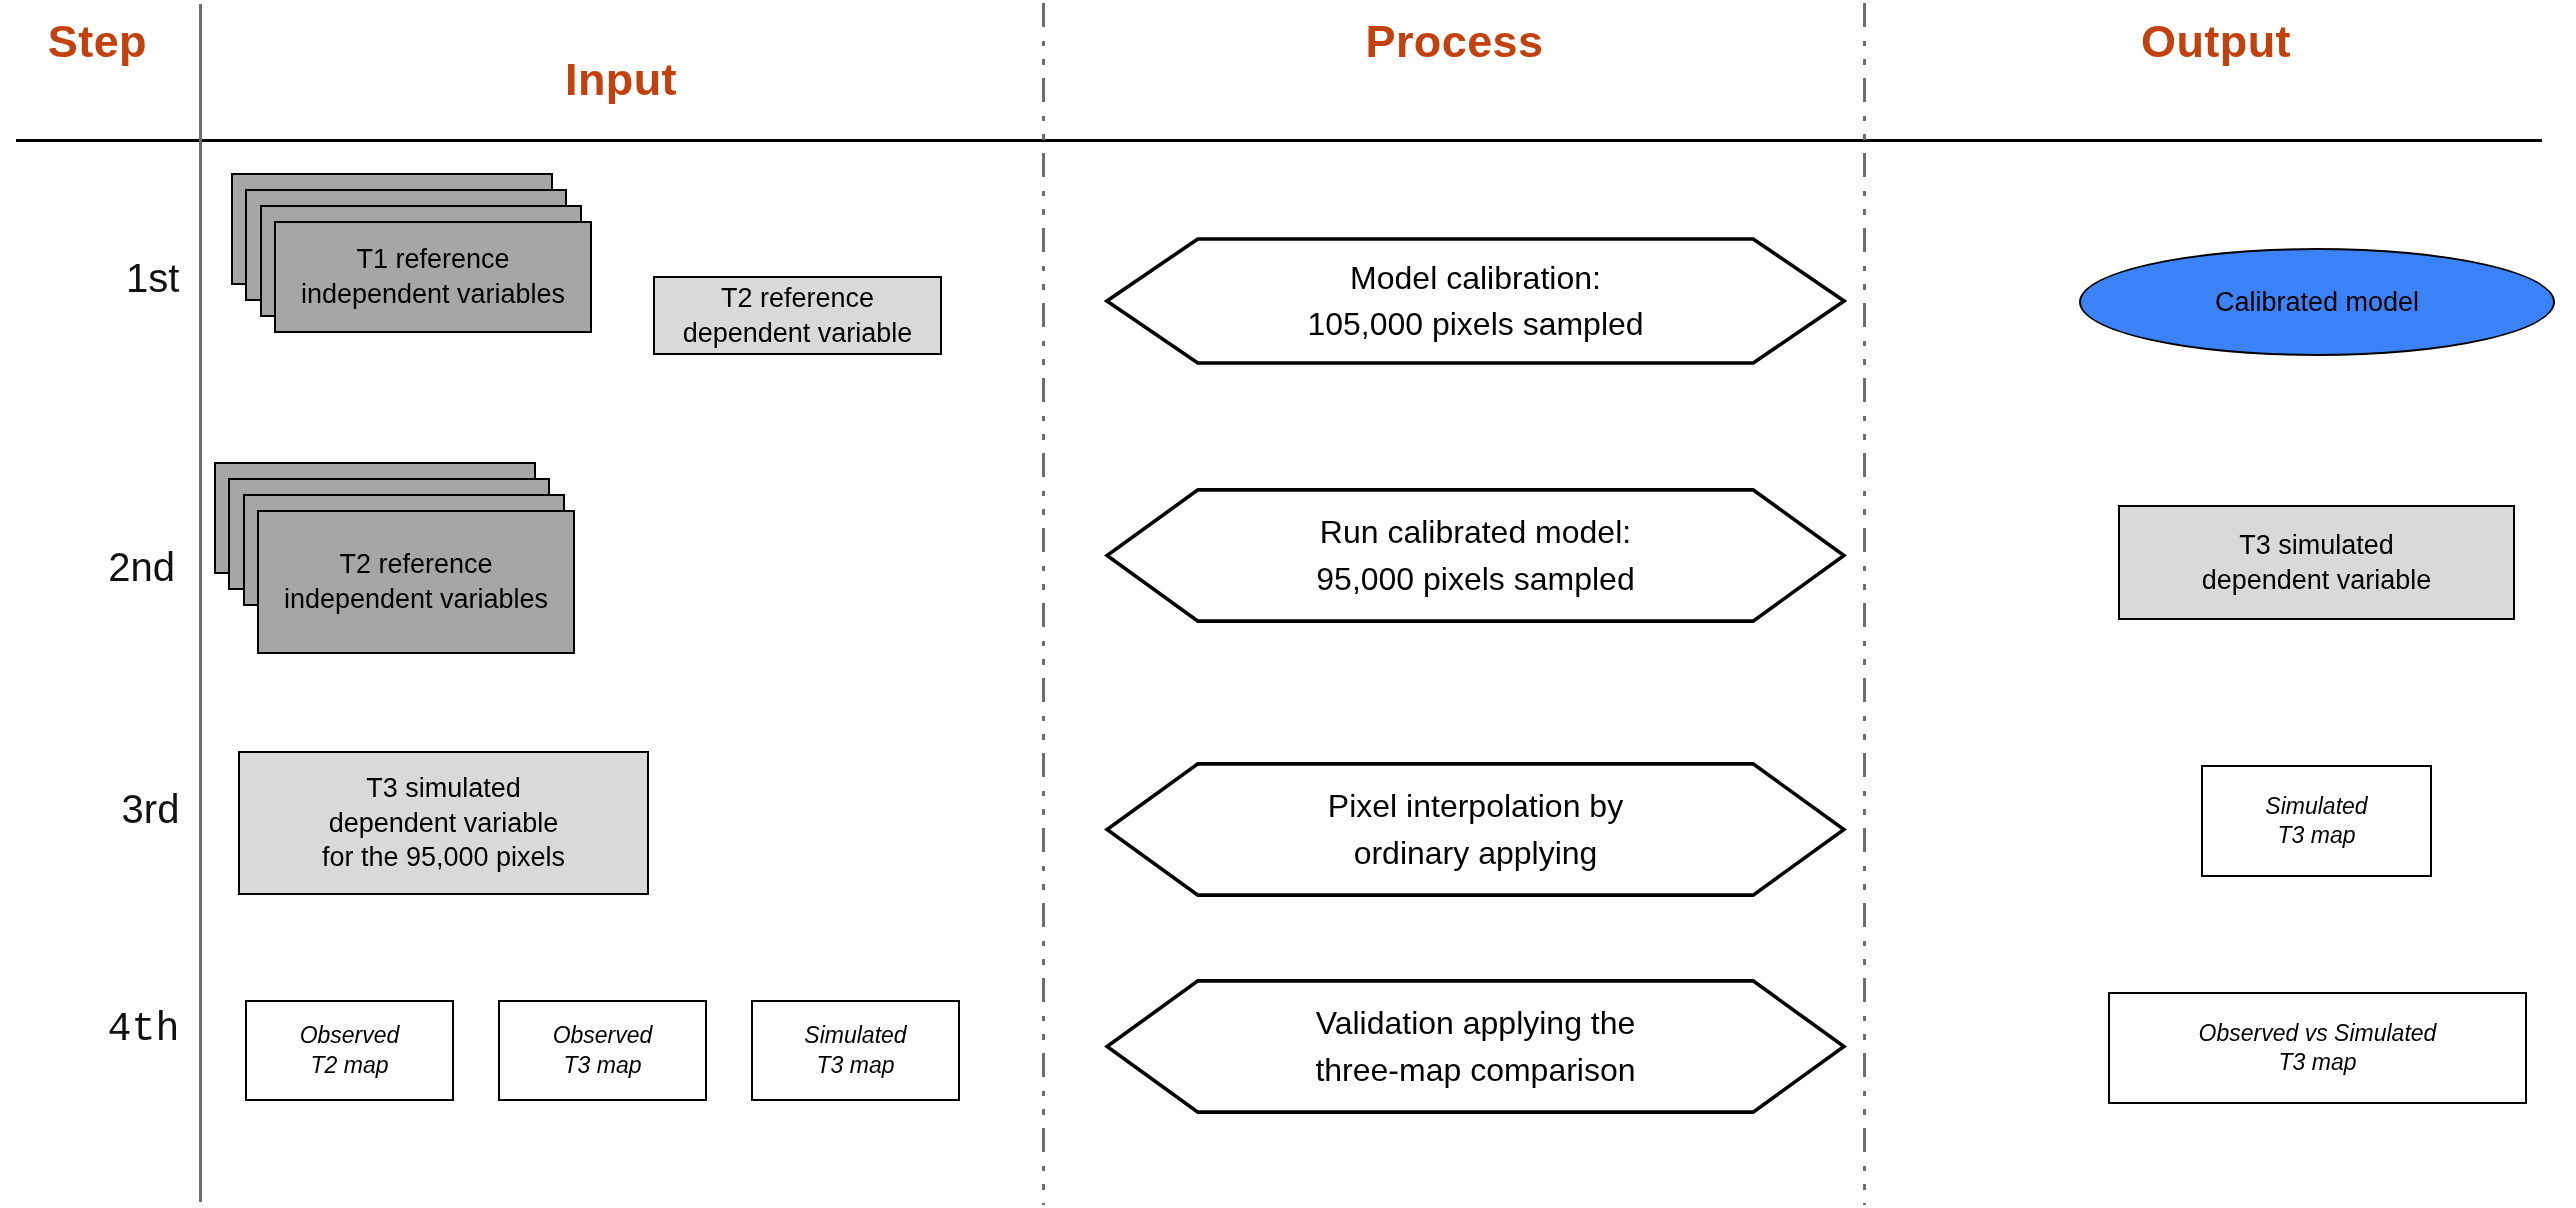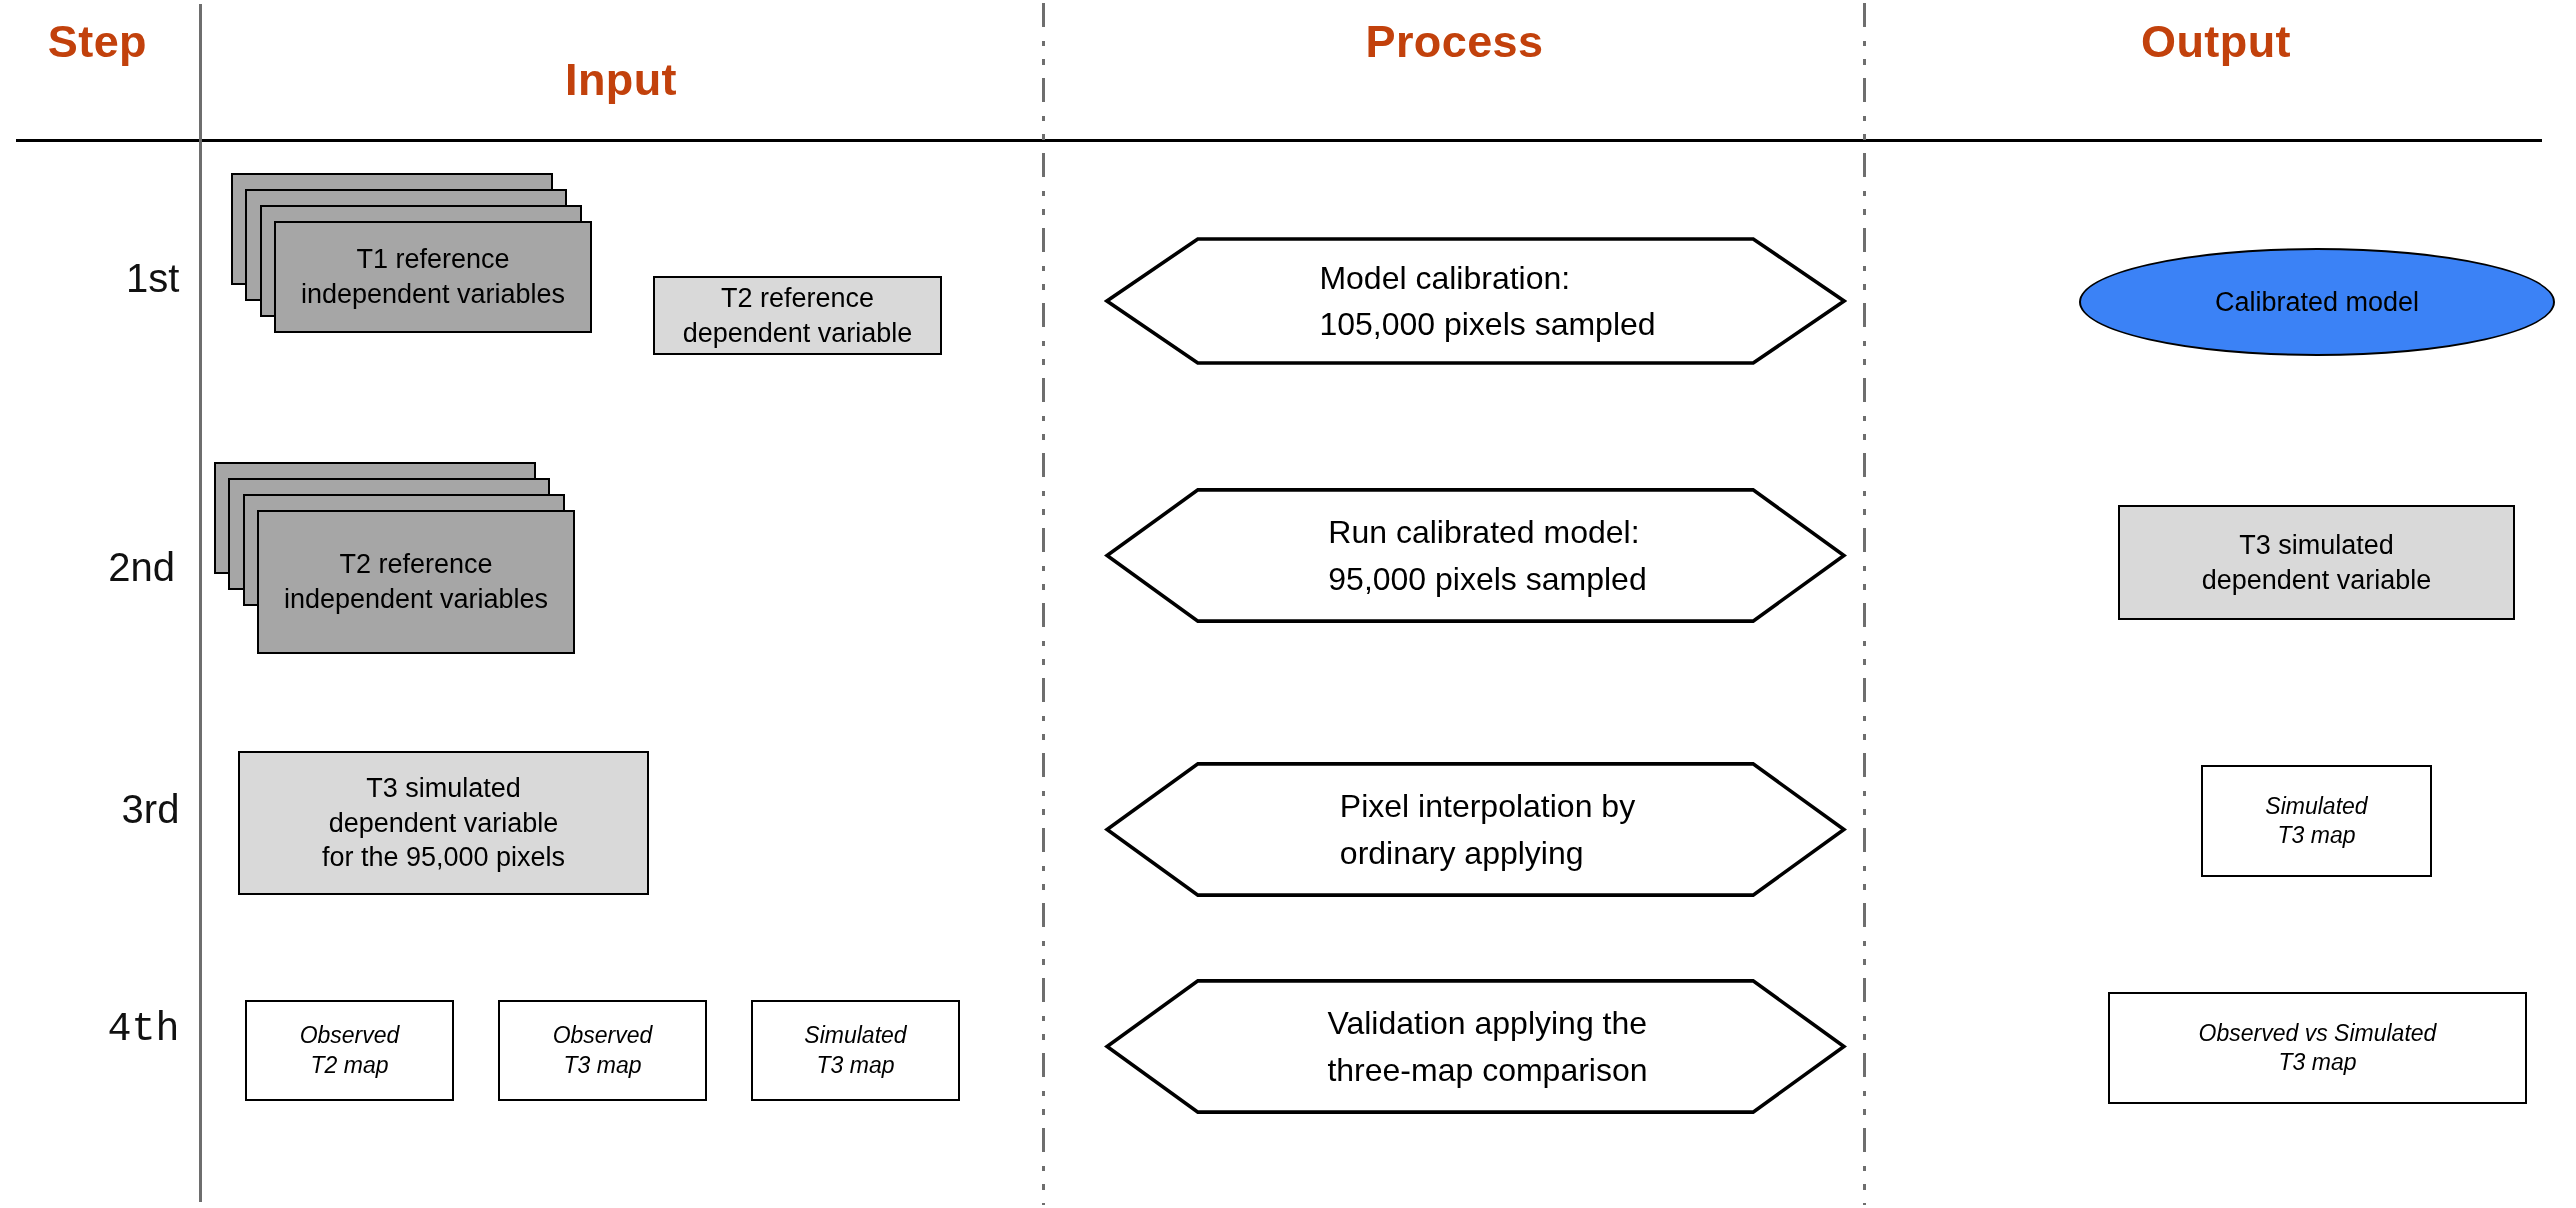--- a/index.html
+++ b/index.html
@@ -37,23 +37,23 @@
   .rect-lt{border:2.2px solid #000;background:#d9d9d9;}
   .card{border:2.2px solid #000;background:#a6a6a6;}
 
   .ellipse{border:2.2px solid #000;background:#3b82f6;border-radius:50%;text-align:center;}
 
   .stack-wrap{position:absolute;}
   .stack-wrap .card{position:absolute;}
 
   .hex{position:absolute;}
   .hex svg{display:block;}
-  .hex .hex-txt{position:absolute;left:12px;top:0;width:100%;height:100%;
+  .hex .hex-txt{position:absolute;left:0;top:0;width:100%;height:100%;
                 display:flex;align-items:center;justify-content:center;
-                line-height:1.45;}
+                text-align:center;line-height:1.45;}
 
   .t-lg{font-size:32px;}
   .t-md{font-size:27px;}
   .t-sm{font-size:23px;}
 </style>
 </head>
 <body>
 
 <div id="stage">
 

